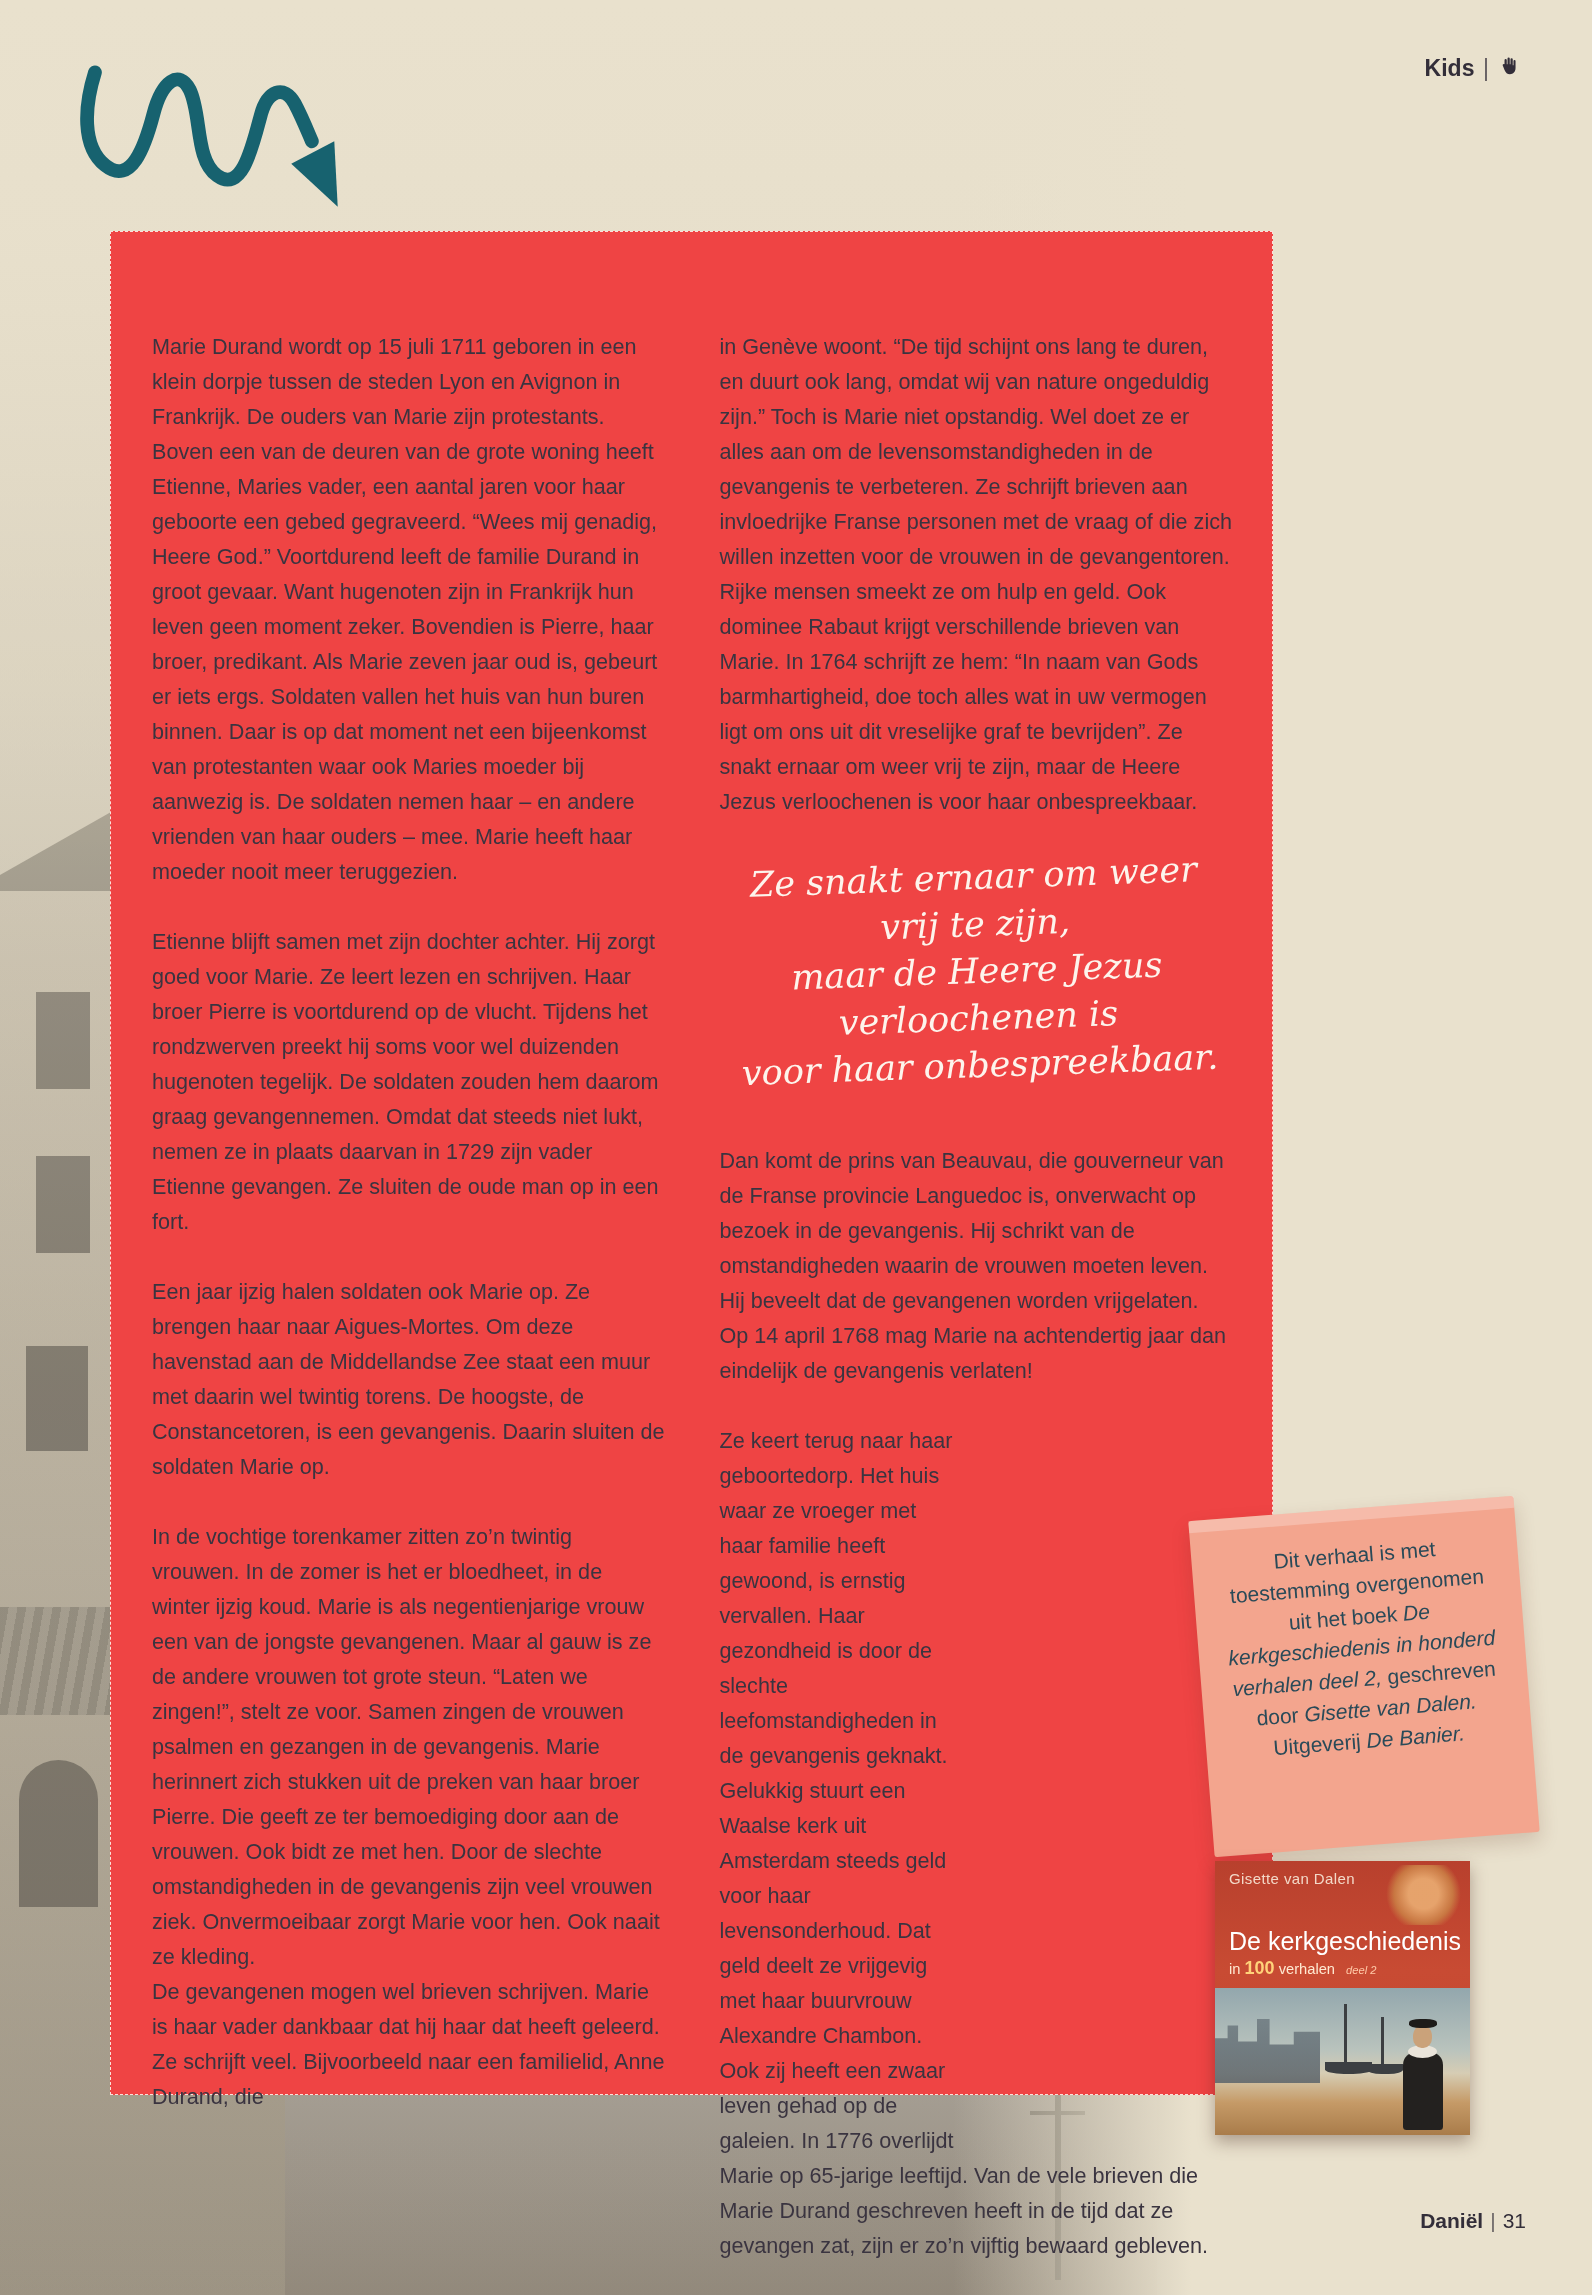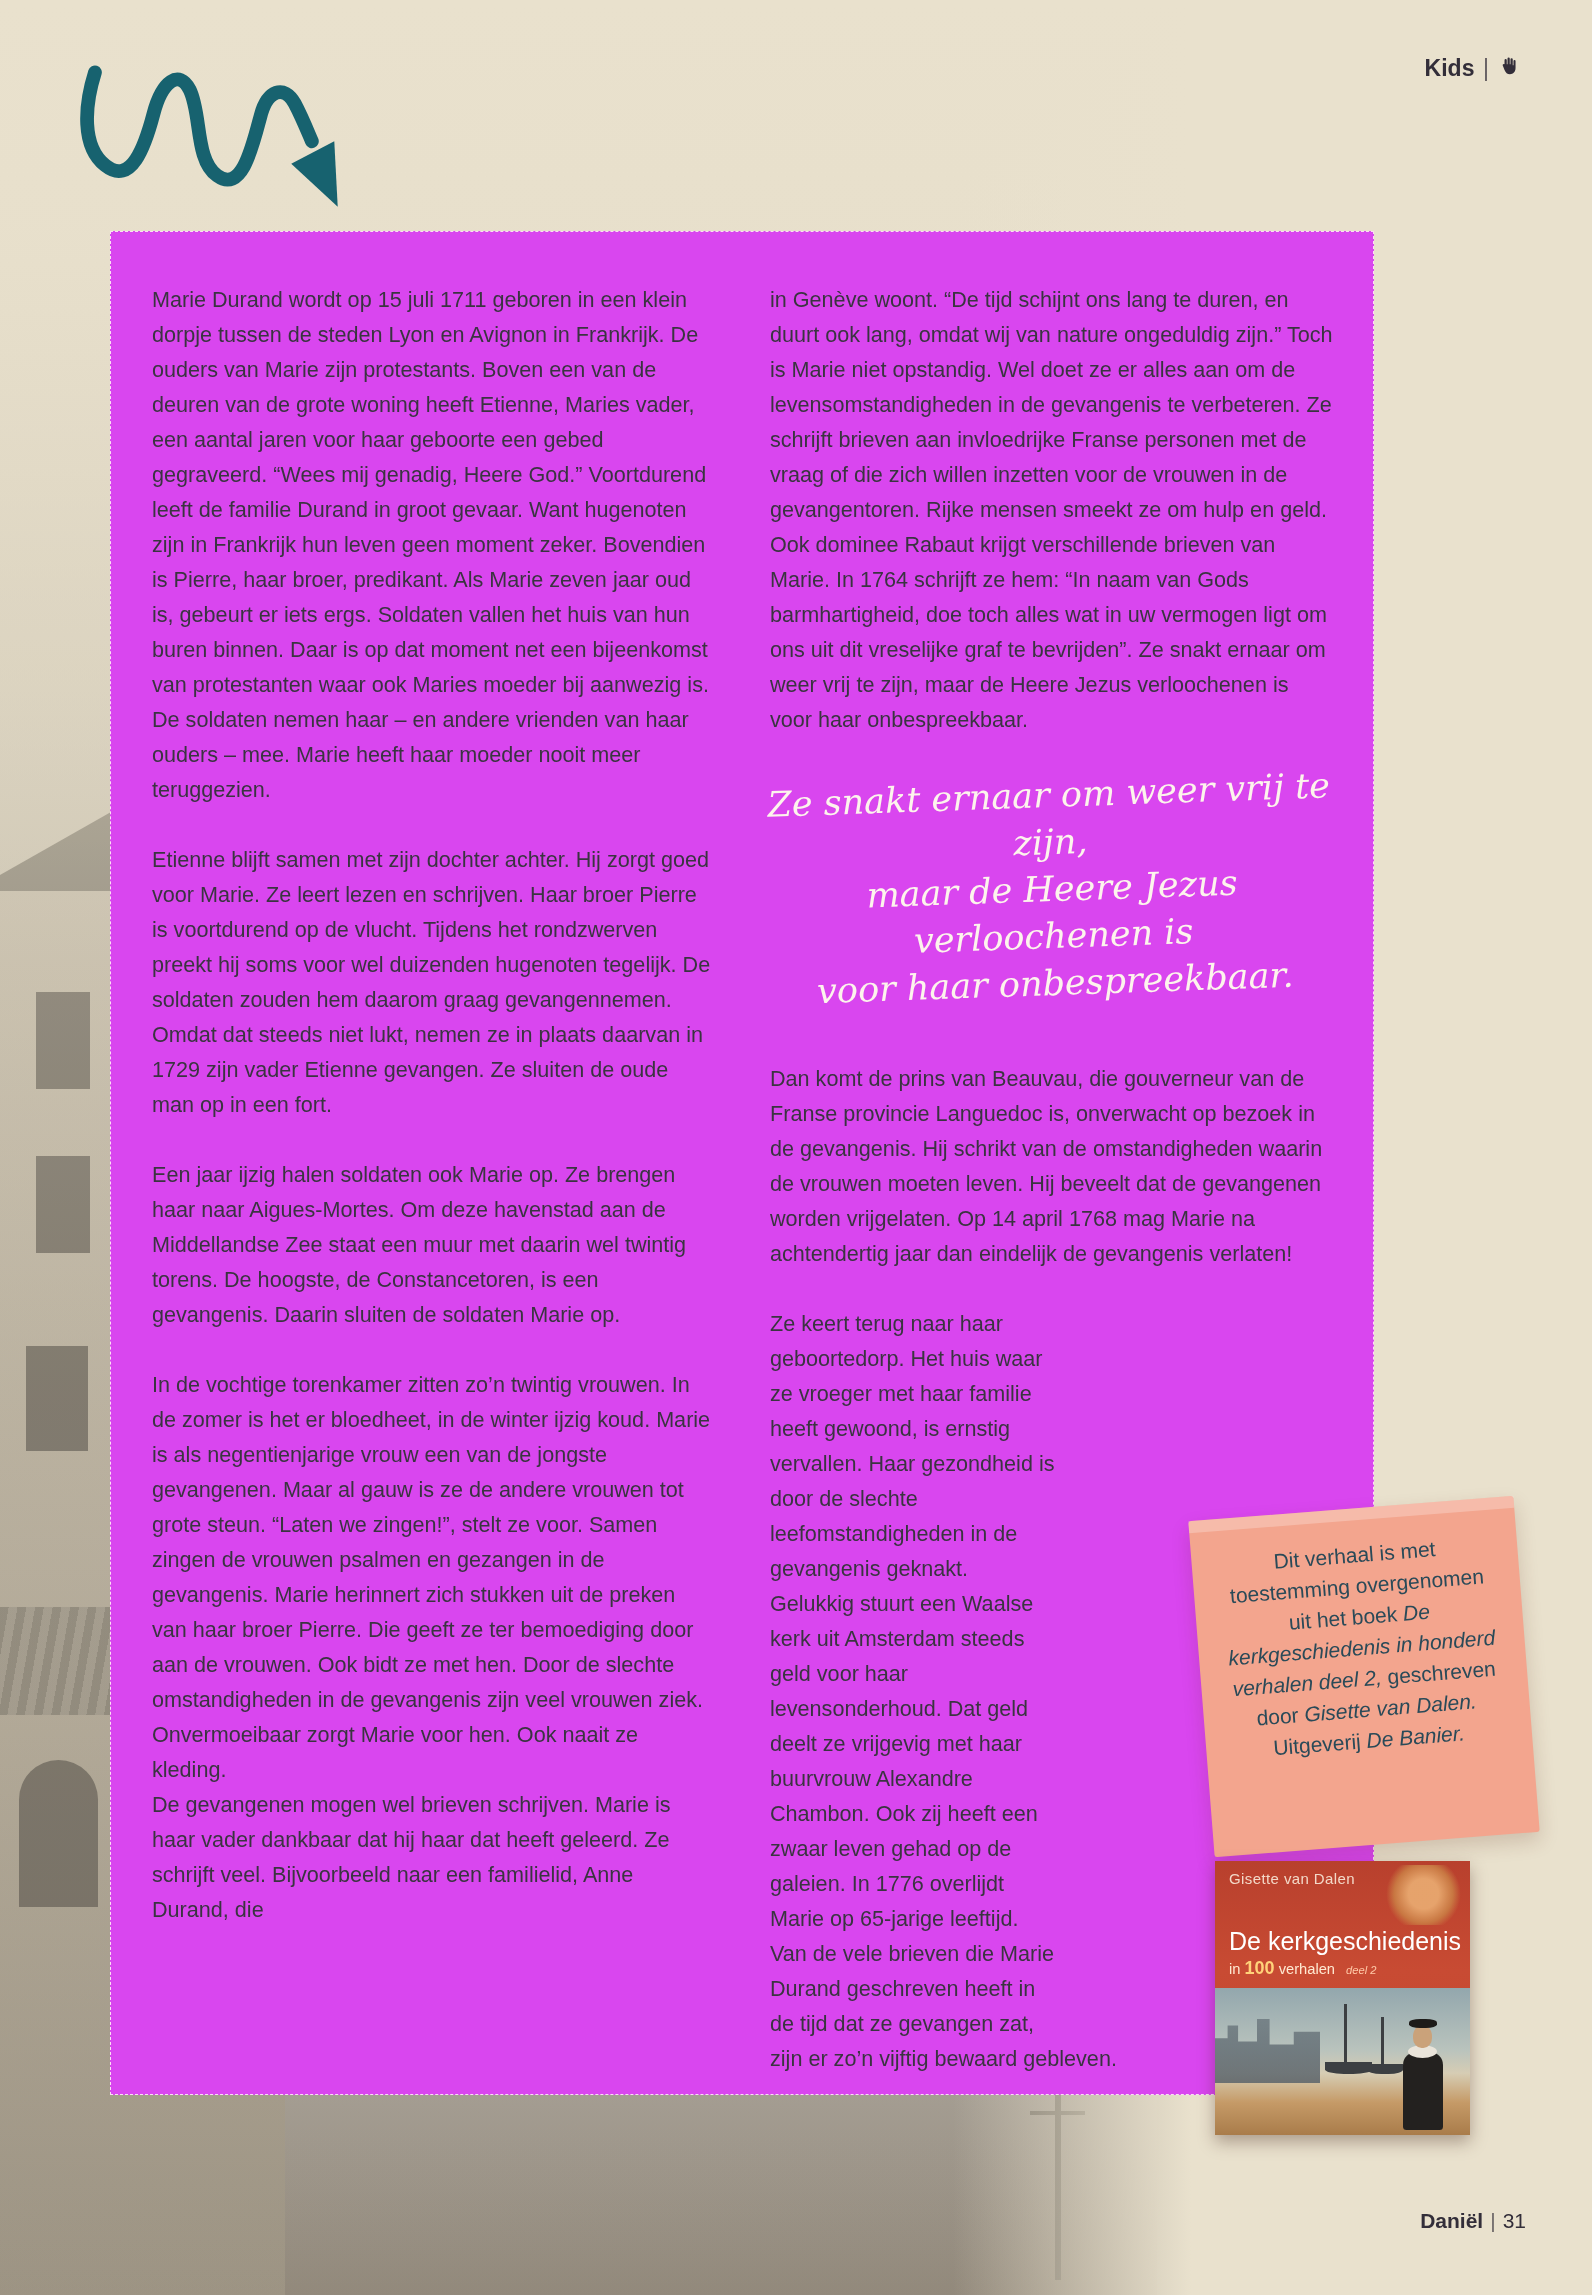--- a/index.html
+++ b/index.html
@@ -37,23 +37,23 @@
 
   
   .kicker { position:absolute; top:55px; right:72px; display:flex; align-items:flex-start; gap:8.6px;
             color:#332e39; font-weight:bold; font-size:23px; z-index:6; }
   .kicker .sep { font-weight:400; opacity:.75; }
 
   
   .arrow { position:absolute; left:79px; top:50px; z-index:5; }
 
   
-  .content-box { position:absolute; left:110px; top:231px; width:1264px; height:1864px;
-                 background:#d946ef; border:1.7px dashed rgba(255,252,244,.85);
-                 padding:50px 39px 0 41px; z-index:2; }
+  .content-box { position:absolute; left:110px; top:231px; width:1163px; height:1864px;
+                 background:#ef4444; border:1.7px dashed rgba(255,252,244,.85);
+                 padding:97px 39px 0 41px; z-index:2; }
   .columns { display:flex; gap:54px; }
   .col { width:614px; }
   .para { font-size:21.6px; line-height:35px; color:#3a3440; margin-bottom:35px; white-space:pre-line; }
   .para:last-child { margin-bottom:0; }
 
   .pullquote { text-align:center; color:#fdf4ec; font-family:"DejaVu Serif", serif; font-style:italic;
                font-size:35px; line-height:47px; transform:rotate(-2deg); margin:22.4px 0 54px; }
 
   .note-float { float:right; width:261px; height:552px; margin-top:181px; margin-left:15.5px; }
 

